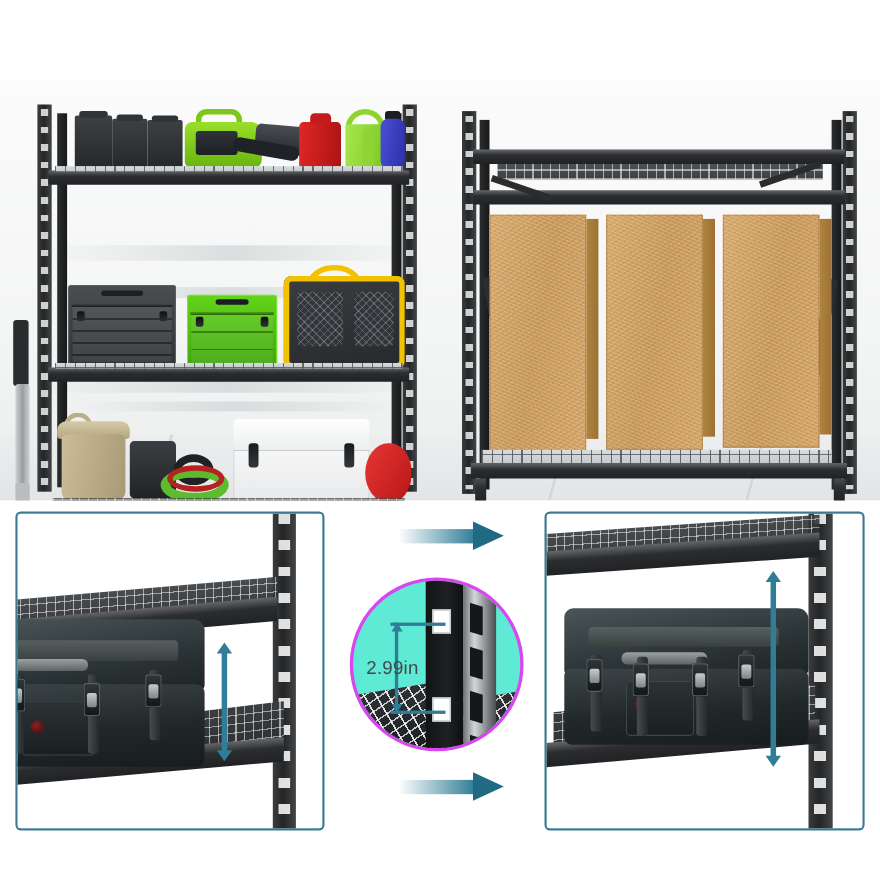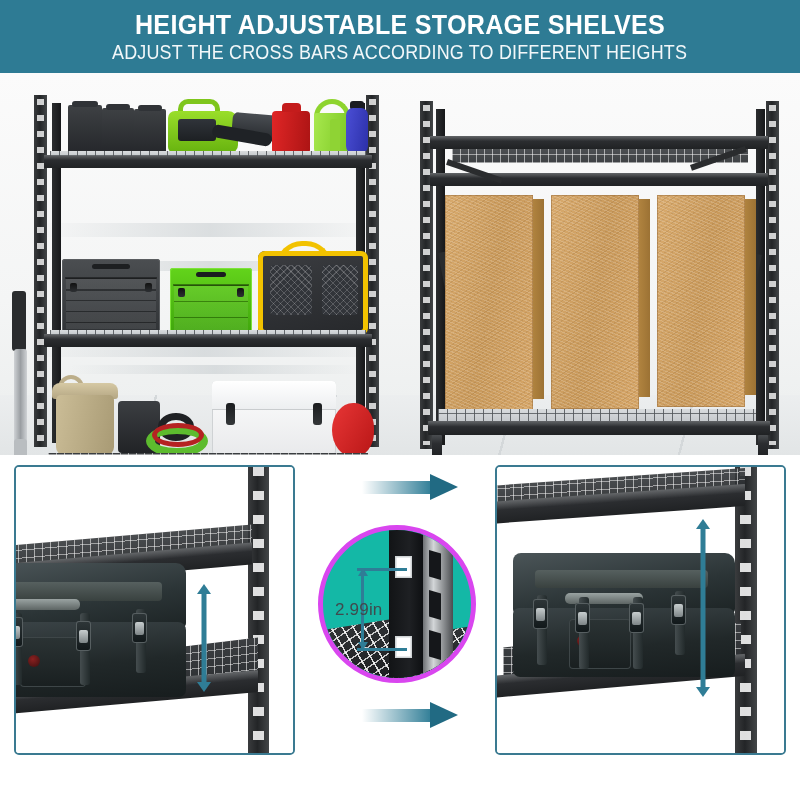--- a/index.html
+++ b/index.html
@@ -156,22 +156,22 @@
   .dim-arrow{ position:absolute; width:14px; }
   .dim-arrow .shaft{ position:absolute; left:50%; transform:translateX(-50%);
       top:9px; bottom:9px; width:5px; background:#2f7d96; }
   .dim-arrow .head{ position:absolute; left:0; width:0; height:0;
       border-left:7px solid transparent; border-right:7px solid transparent; }
   .dim-arrow .head.up{ top:0; border-bottom:10px solid #2f7d96; }
   .dim-arrow .head.dn{ bottom:0; border-top:10px solid #2f7d96; }
 
   
   .callout{ position:absolute; left:318px; top:525px; width:158px; height:158px;
-            border:5px solid #d946ef; border-radius:50%; overflow:hidden;
-            background:#14b8a6;text-decoration:underline; }
+            border:3px solid #d946ef; border-radius:50%; overflow:hidden;
+            background:#5eead4;text-decoration:underline; }
   .callout-inner{ position:absolute; inset:0; }
   .co-post{ position:absolute; left:66px; top:-8px; width:34px; height:178px;
             background:linear-gradient(90deg,#121416,#1e2023 60%,#0e1012); }
   .co-post-side{ position:absolute; left:100px; top:-8px; width:30px; height:178px;
             background:linear-gradient(90deg,#6d7073,#d3d6d8 35%,#4a4d50);}
   .co-slot{ position:absolute; left:72px; width:17px; height:22px; background:#ffffff;
             box-shadow:inset 0 0 0 1.5px #cfd3d5; }
   .co-side-slot{ position:absolute; left:106px; width:12px; height:30px;
             background:#15171a; clip-path:polygon(0 0,100% 12%,100% 100%,0 88%); }
   .co-deck{ position:absolute; left:-10px; bottom:-6px; width:120px; height:62px;
@@ -227,24 +227,20 @@
   .case-lock{ position:absolute; width:12px; height:12px; border-radius:50%;
       background:radial-gradient(circle at 40% 35%,#8b2020,#3a1010); }
   .case-strap{ position:absolute; width:10px; border-radius:3px;
       background:linear-gradient(90deg,#454d4f,#222a2b); }
 </style>
 </head>
 <body>
 
 <div id="root">
 
-  <div class="banner">
-    <div class="banner-title">HEIGHT ADJUSTABLE STORAGE SHELVES</div>
-    <div class="banner-sub">ADJUST THE CROSS BARS ACCORDING TO DIFFERENT HEIGHTS</div>
-  </div>
 
   <div class="hero">
     <div class="hero-wall">
       <div class="wall-streak" style="left:40px;top:150px;width:340px;height:14px;"></div>
       <div class="wall-streak" style="left:60px;top:188px;width:300px;height:10px;"></div>
       <div class="wall-streak" style="left:30px;top:268px;width:350px;height:16px;"></div>
       <div class="wall-streak" style="left:70px;top:292px;width:290px;height:9px;"></div>
     </div>
     <div class="hero-floor"></div>
 

